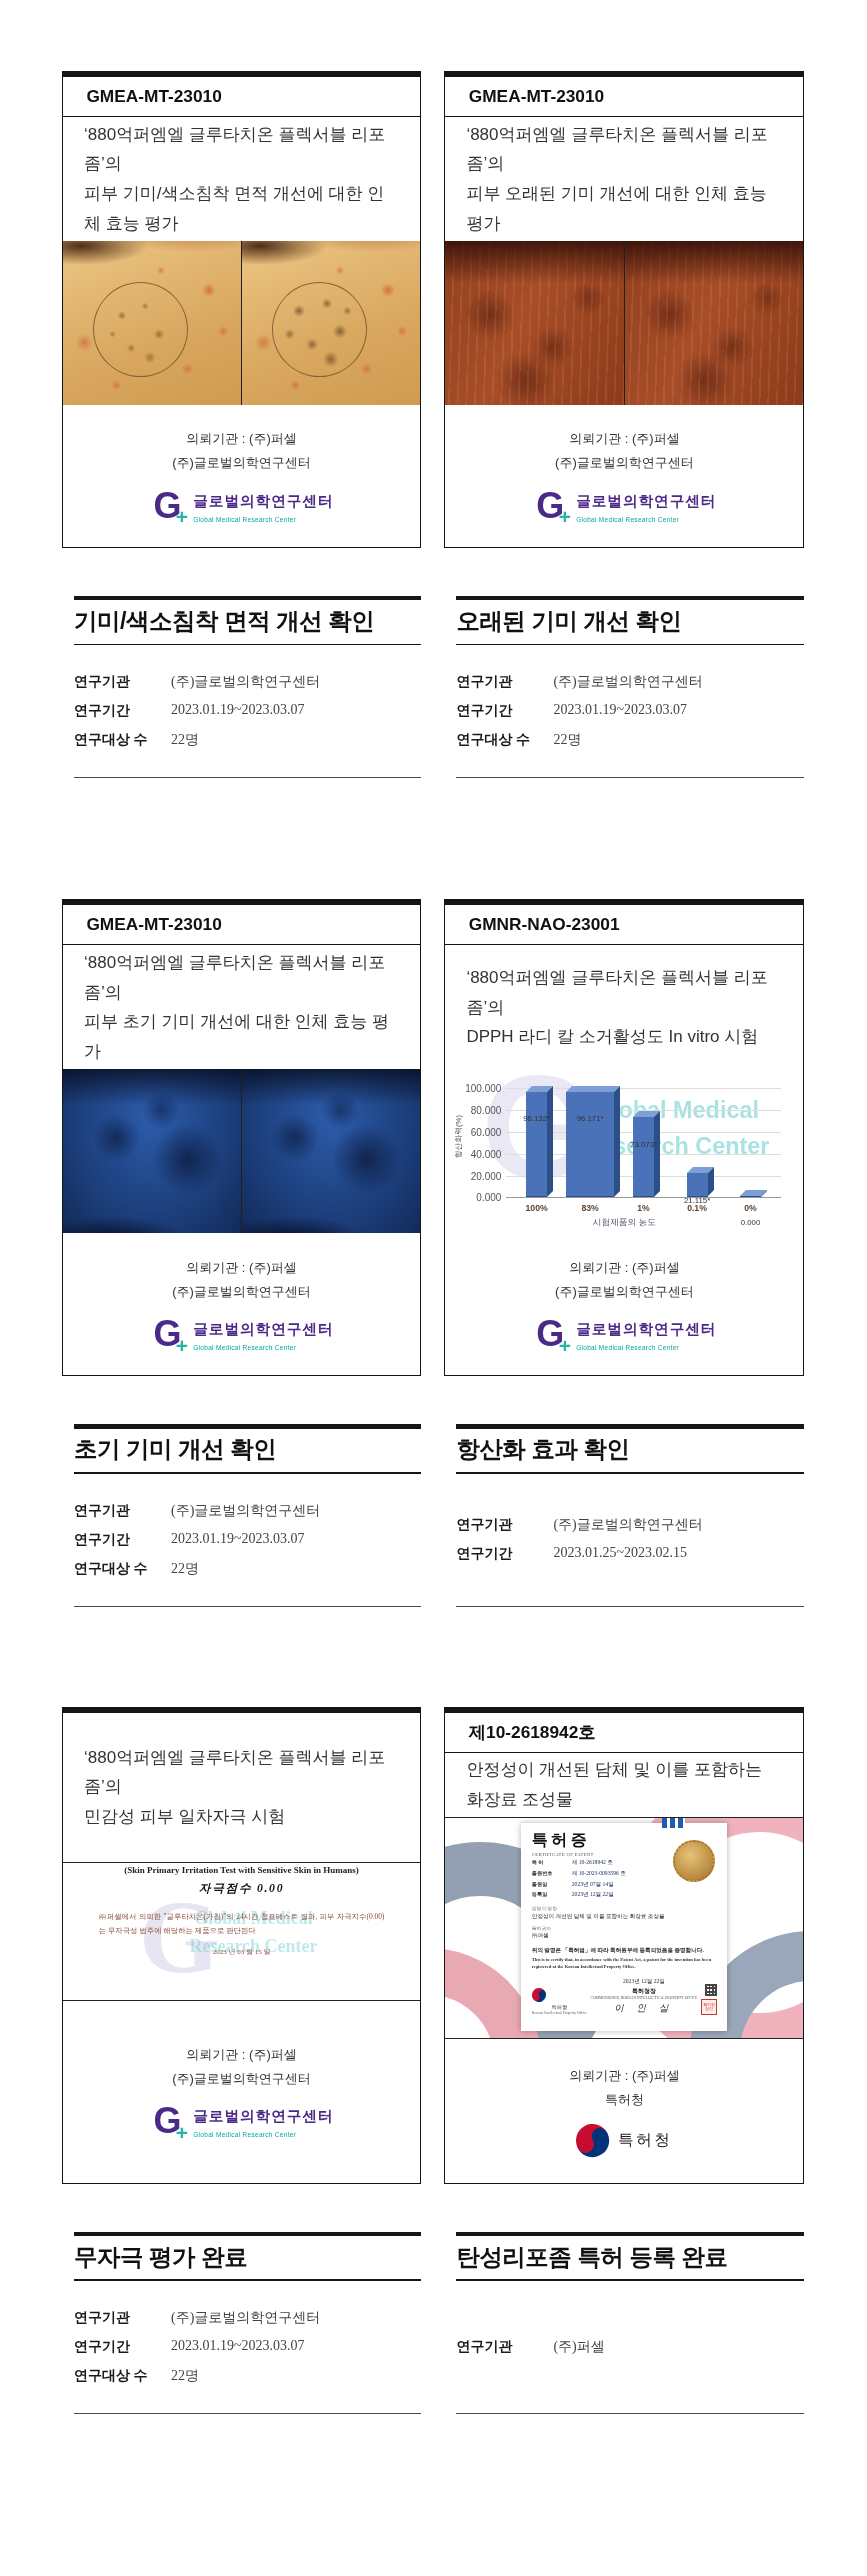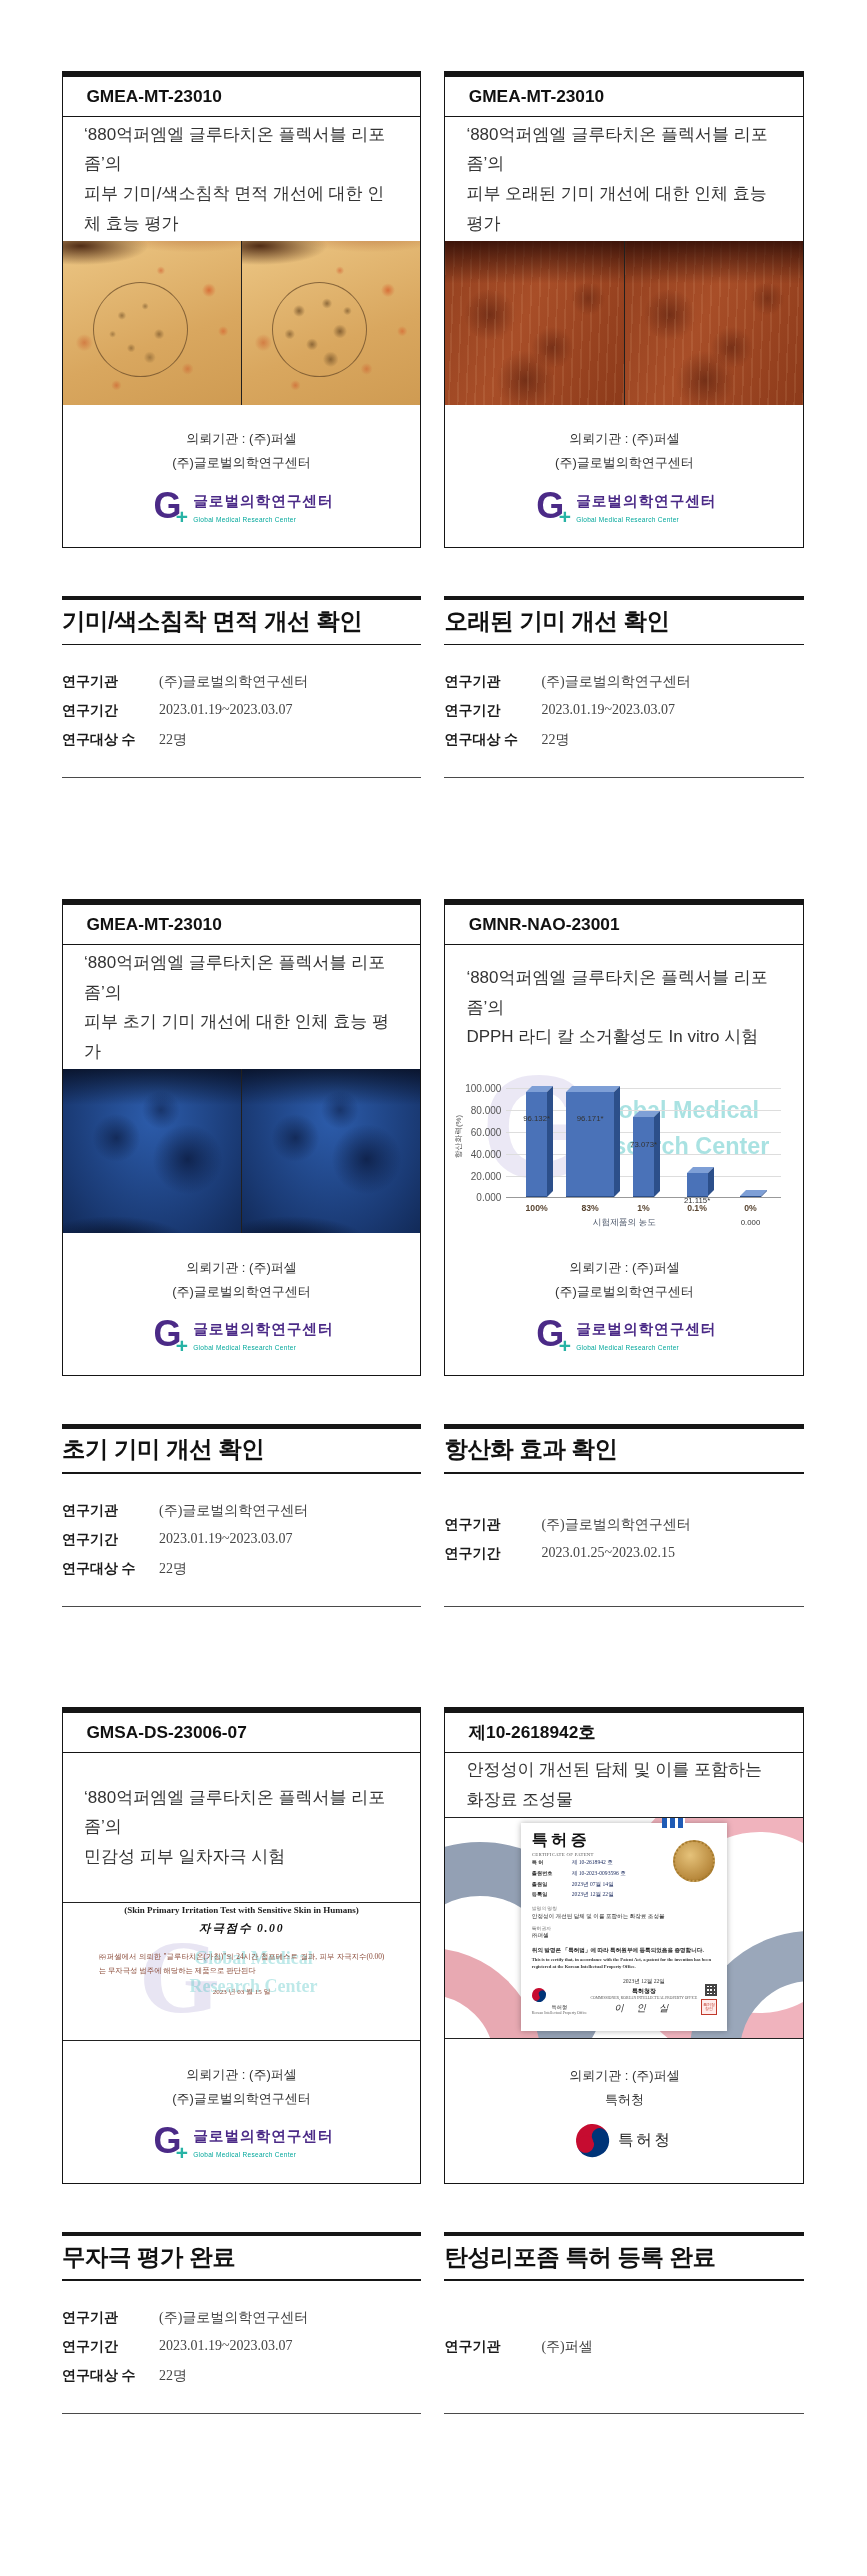--- a/index.html
+++ b/index.html
@@ -163,21 +163,21 @@
   .gmrc-en{font-size:6.5px;color:#00a79b;margin-top:0.9px;letter-spacing:0.3px;line-height:1.2;}
   .kipo{display:flex;align-items:center;gap:8.7px;margin-top:11.3px;}
   .taegeuk{position:relative;width:33px;height:33px;transform:rotate(-28deg);flex:0 0 auto;}
   .t-top{position:absolute;top:0;left:0;width:33px;height:16.5px;background:#c60c30;border-radius:16.5px 16.5px 0 0;}
   .t-bot{position:absolute;bottom:0;left:0;width:33px;height:16.5px;background:#003478;border-radius:0 0 16.5px 16.5px;}
   .t-c1{position:absolute;top:8.2px;left:0;width:16.5px;height:16.5px;border-radius:50%;background:#c60c30;}
   .t-c2{position:absolute;top:8.2px;right:0;width:16.5px;height:16.5px;border-radius:50%;background:#003478;}
   .kipo-name{font-size:15.6px;color:#222;letter-spacing:2.6px;}
 
   
-  .rb{display:flex;flex-direction:column;}
+  .rb{display:flex;flex-direction:column;margin-left:12px;}
   .rb-topbar{height:4.3px;background:#161616;}
   .rb h2{margin:0;padding:7.8px 0 8.7px;font-size:23.4px;font-weight:800;letter-spacing:-0.4px;color:#111;line-height:1.15;}
   .rb-line{height:1.7px;background:#161616;}
   .rb-table{height:132px;display:flex;flex-direction:column;justify-content:center;gap:11px;font-family:Liberation Serif, serif;}
   .rb-row{display:flex;font-size:14px;}
   .rb-label{width:97px;font-weight:700;color:#1a1a1a;flex:0 0 auto;}
   .rb-value{color:#444;}
   .rb-bottom{height:0.9px;background:#4a4a4a;}
 </style>
 </head>
@@ -439,21 +439,20 @@
         <div class="rb-bottom"></div>
       </div>
     </div>
   </section>
 
   <section class="group">
     <div class="cards">
 
       <article class="card card--doc">
         <div class="card-topbar"></div>
-        <header class="card-header">GMSA-DS-23006-07</header>
         <div class="card-desc">
           <span>‘880억퍼엠엘 글루타치온 플렉서블 리포좀’의</span>
           <span>민감성 피부 일차자극 시험</span>
         </div>
         <div class="card-image">
           <div class="doc">
             <div class="wm-g">G</div>
             <div class="wm-t">Global Medical Research Center</div>
             <div class="doc-sub">(Skin Primary Irritation Test with Sensitive Skin in Humans)</div>
             <div class="doc-score">자극점수  0.00</div>

